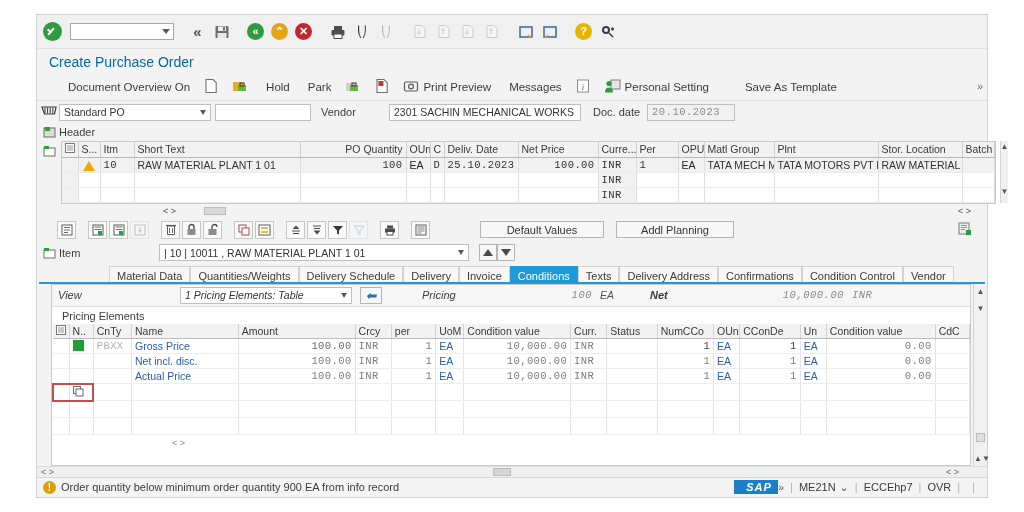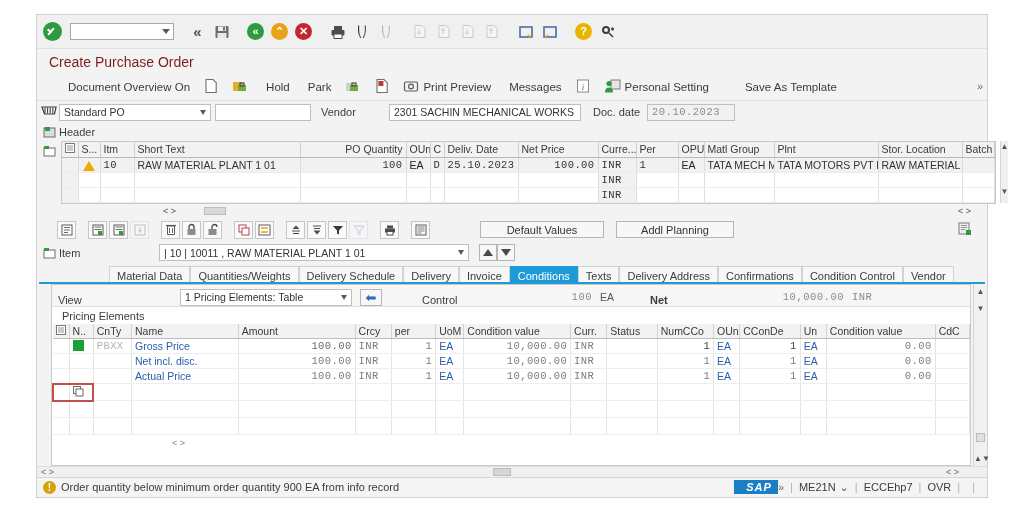--- a/index.html
+++ b/index.html
@@ -40,21 +40,21 @@
   .ticon.dis { opacity:.32; }
   .circ { width:17px;height:17px;border-radius:50%;display:flex;align-items:center;justify-content:center;color:#fff;font-size:11px;font-weight:bold;}
   .c-green{background:#2e9b41;}
   .c-orange{background:#e8a317;}
   .c-red{background:#c1272d;}
   .c-yellow{background:#e8b400;}
   .glyph-chev { font-size:15px; color:#555; font-weight:bold; }
 
   
   .titlebar { height:25px; display:flex; align-items:center; padding-left:12px;
-              font-size:14px; color:#7f1d1d; background:#f3f3f3;}
+              font-size:14px; color:#0369a1; background:#f3f3f3;}
   
   .apptoolbar { height:27px; background:#f3f3f3; display:flex; align-items:center;
                 padding-left:20px; gap:0px; border-bottom:1px solid #dcdcdc; position:relative;}
   .tb-item { display:flex; align-items:center; height:21px; padding:0 7px; font-size:11.5px; color:#3c3c3c; white-space:nowrap; }
   .tb-item .lbl { margin-left:4px; }
   .expander { position:absolute; right:4px; top:6px; font-size:11px; color:#666; }
 
   
   .hdrstrip { height:22px; display:flex; align-items:center; background:#f3f3f3; padding-left:2px; }
   .sideicon { width:20px; height:18px; flex:none; display:flex; align-items:center; justify-content:center;}
@@ -107,21 +107,21 @@
   .tri-dn{width:0;height:0;border-left:5px solid transparent;border-right:5px solid transparent;border-top:7px solid #4a4a4a;}
 
   .tabbar { height:18px; display:flex; align-items:flex-end; padding-left:72px; }
   .tab { height:16px; padding:0 7px; font-size:11px; color:#3c3c3c; background:#f7f7f7;
          border:1px solid #d2d2d2; border-bottom:none; display:flex; align-items:flex-end; white-space:nowrap;}
   .tab.active { background:#1e9ad6; color:#fff; border-color:#1e9ad6; }
   .tabline { height:2px; background:#1e9ad6; margin:0 2px; }
 
   
   .panel { margin:0 14px; background:#fff; border:1px solid #cacaca; }
-  .viewrow { height:22px; display:flex; align-items:flex-end; background:#f6f6f6; border-bottom:1px solid #e0e0e0; padding-left:6px;}
+  .viewrow { height:22px; display:flex; align-items:center; background:#f6f6f6; border-bottom:1px solid #e0e0e0; padding-left:6px;font-style:italic;}
   .leftarr { width:22px;height:17px;border:1px solid #b5b5b5;background:#f7f7f7;display:flex;align-items:center;justify-content:center;color:#2a6ebb;font-size:13px;}
 
   .pelabel { font-size:11px; color:#3c3c3c; padding:3px 0 2px 10px; }
 
   table.pgrid { border-collapse:collapse; width:100%; table-layout:fixed; font-size:10.5px; }
   table.pgrid th { background:#f2f2f2; border-right:1px solid #d2d2d2; border-bottom:1px solid #bdbdbd;
      font-weight:normal; text-align:left; color:#3a3a3a; padding:1px 3px; height:15px; white-space:nowrap; overflow:hidden;}
   table.pgrid td { border-right:1px solid #e4e4e4; border-bottom:1px solid #eeeeee; padding:0 3px;
      height:15px; white-space:nowrap; overflow:hidden; }
   .cellwhite{background:#ffffff;}
@@ -664,21 +664,21 @@
       <div class="viewrow">
         <span class="lblplain" style="width:122px;">View</span>
         <div class="fld dd" style="width:172px; background:#fff;">
           <span>1 Pricing Elements: Table</span>
           <span class="ar"></span>
         </div>
         <div style="width:8px"></div>
         <div class="leftarr">
           <span>⬅</span>
         </div>
-        <span class="lblplain" style="margin-left:40px; width:100px;">Control</span>
+        <span class="lblplain" style="margin-left:40px; width:100px;">Pricing</span>
         <div class="fld gray" style="width:74px; justify-content:flex-end; border:none; background:transparent;">100</div>
         <div class="fld" style="width:30px; border:none; background:transparent; color:#555;">EA</div>
         <span class="lblplain" style="margin-left:24px; width:86px; font-weight:bold;">Net</span>
         <div class="fld gray" style="width:112px; justify-content:flex-end; border:none; background:transparent;">10,000.00</div>
         <div class="fld gray" style="width:44px; border:none; background:transparent;">INR</div>
       </div>
 
       <div class="pelabel">Pricing Elements</div>
 
       <table class="pgrid">

